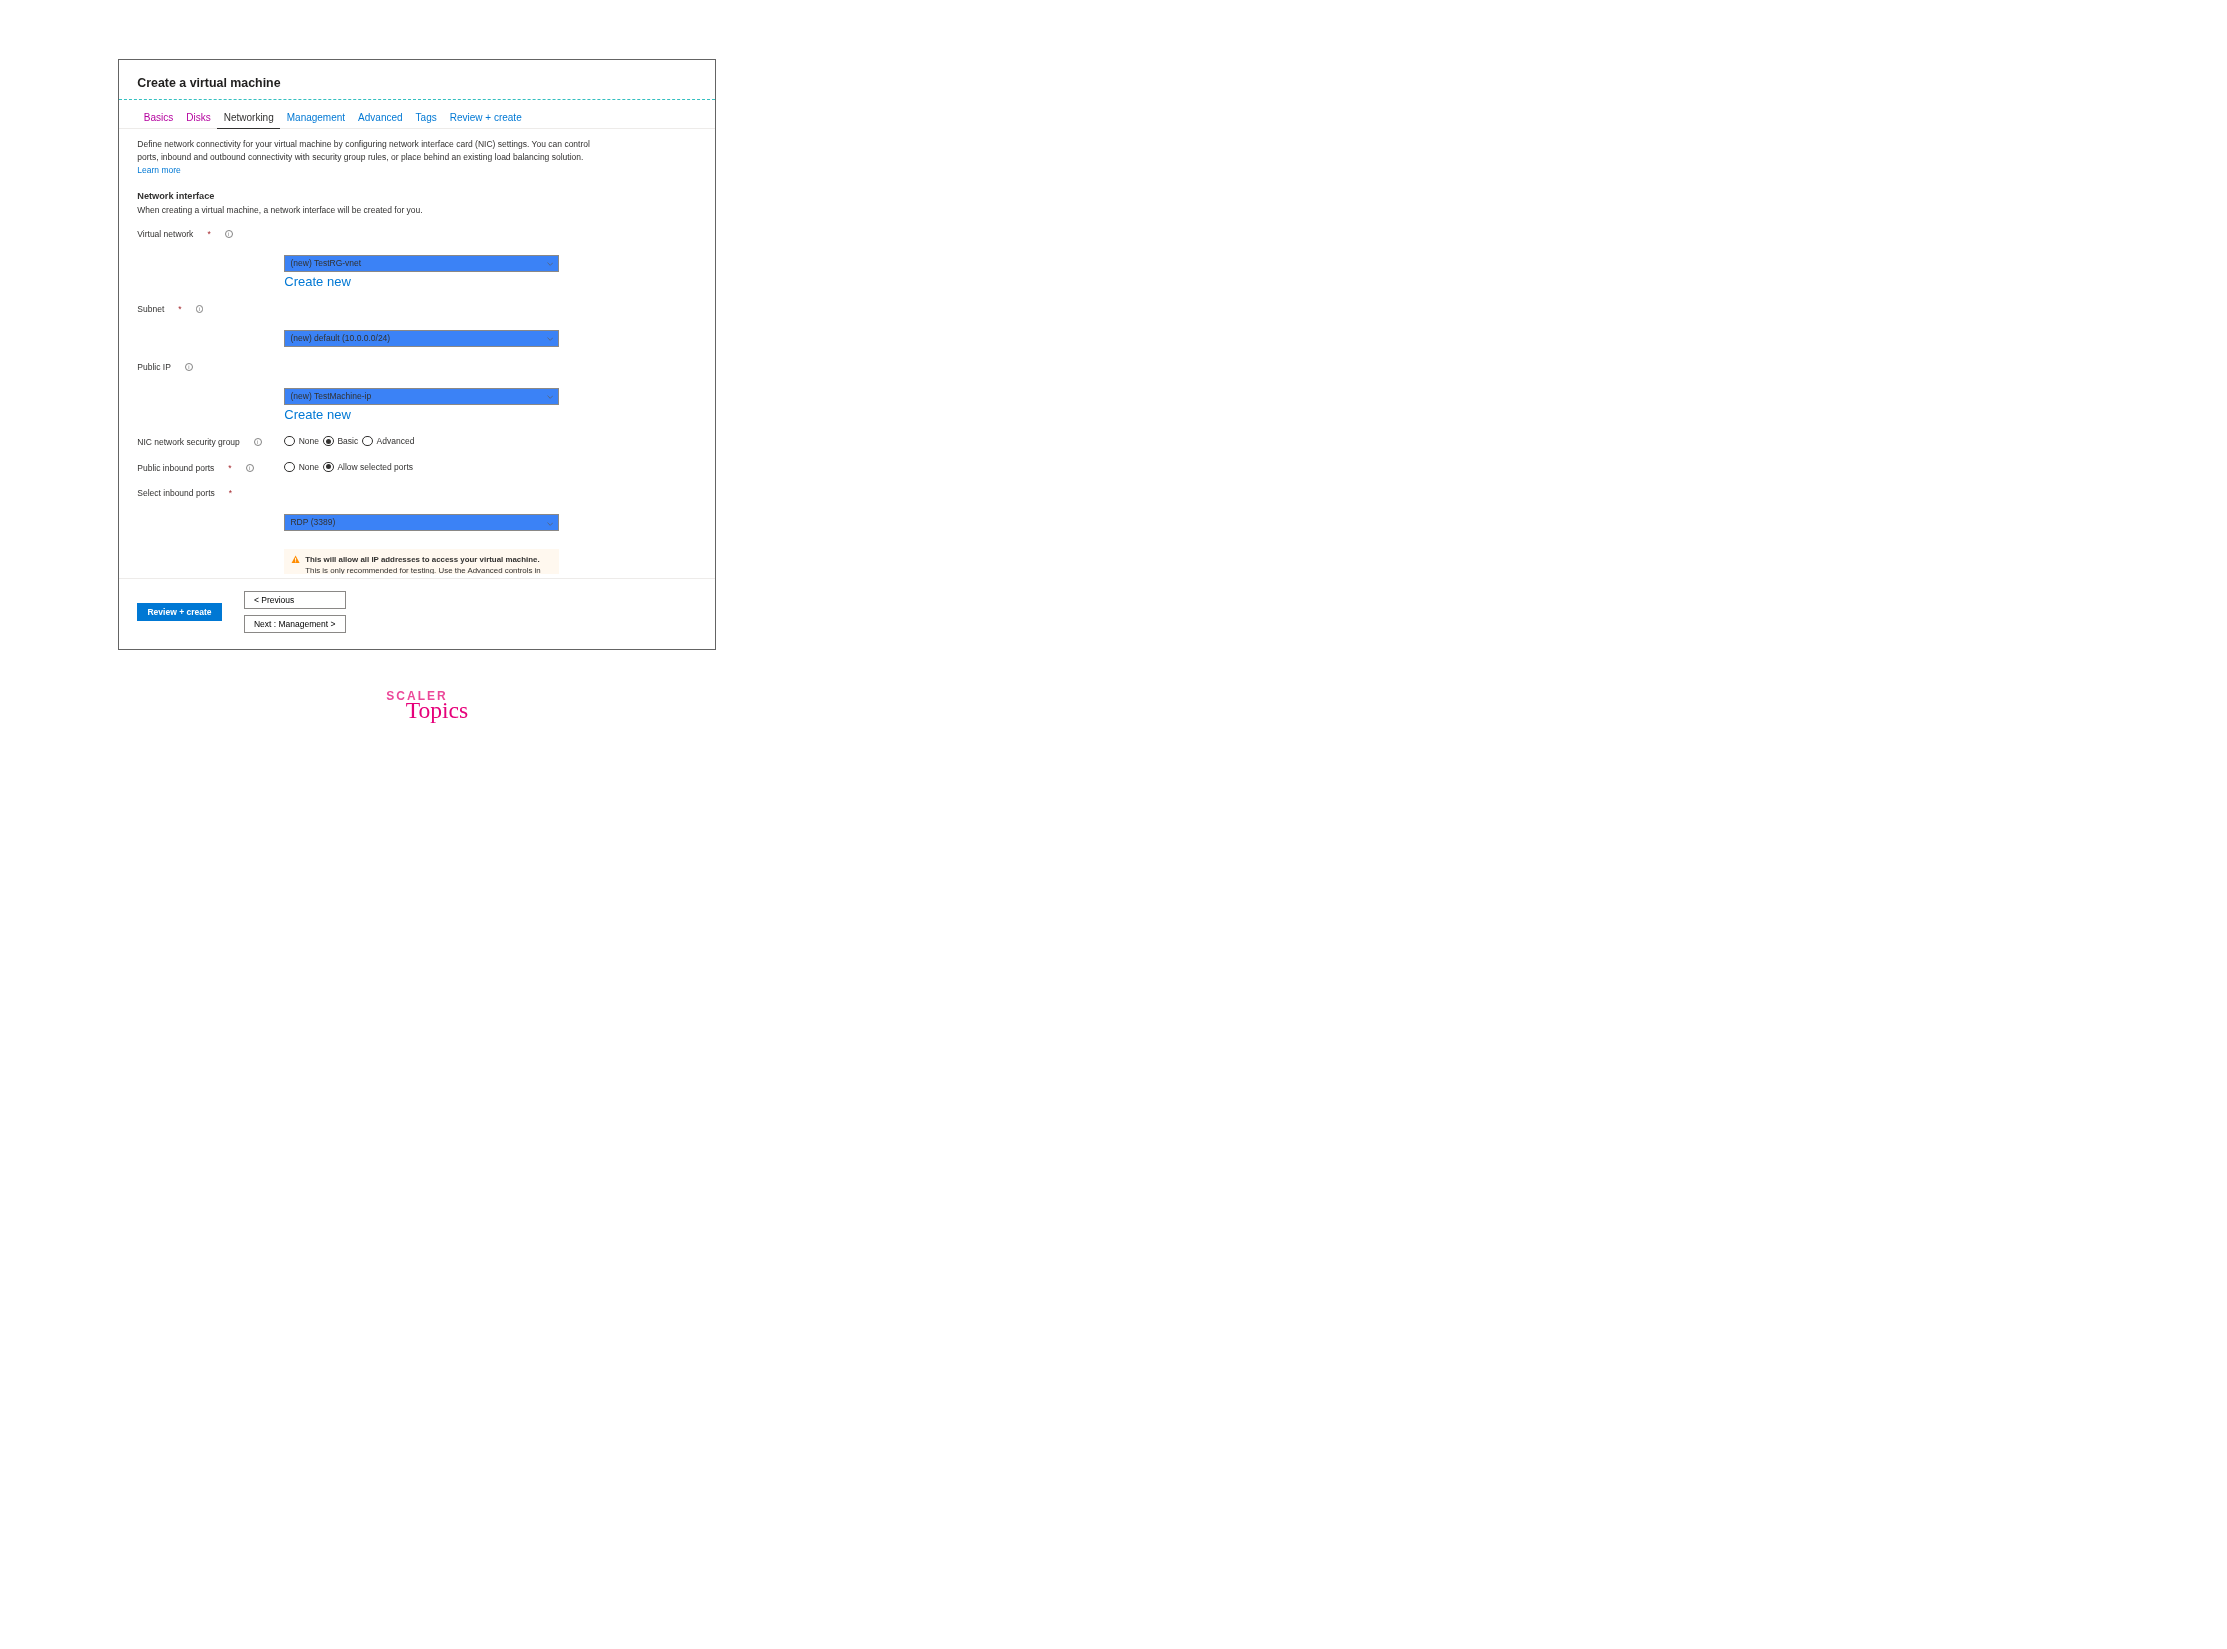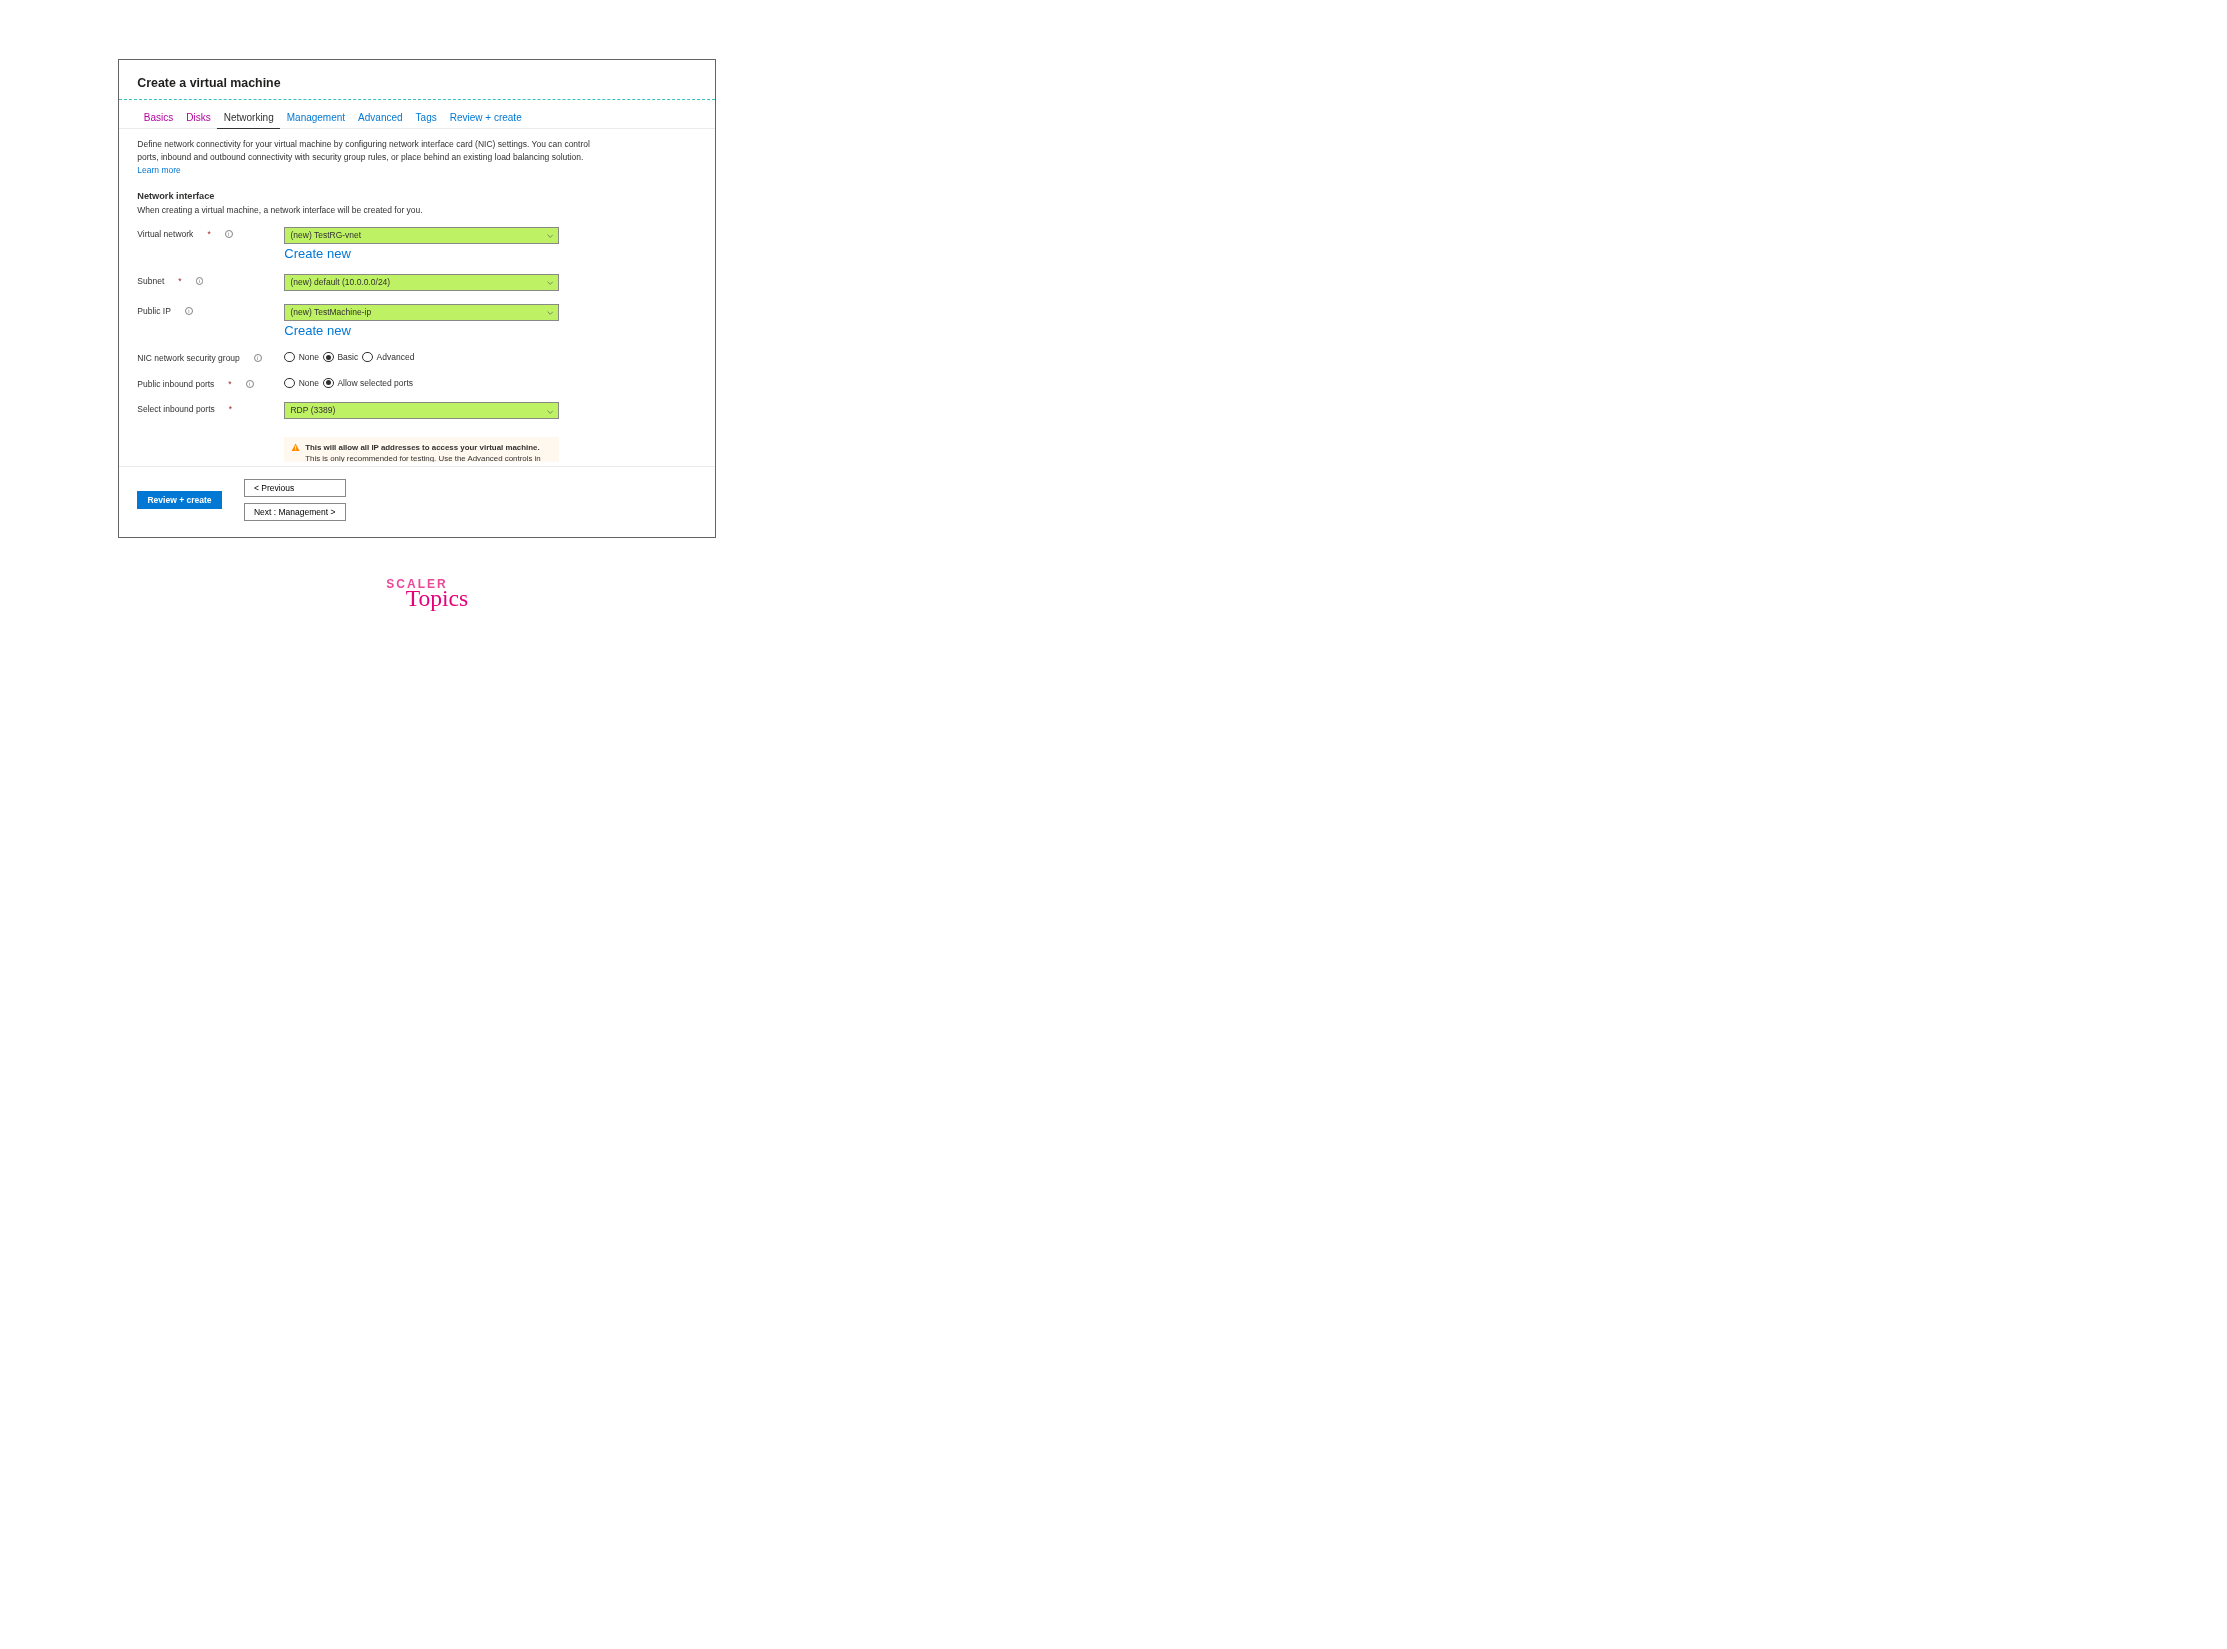--- a/index.html
+++ b/index.html
@@ -90,22 +90,23 @@
 
   .dropdown {
     border: 0.7px solid #8a8886;
     height: 17px;
     display: flex;
     align-items: center;
     justify-content: space-between;
     padding: 0 5.2px;
     font-size: 8.5px;
     color: #323130;
-    background: #bef264;
+    background: #3b82f6;
     cursor: pointer;
+    margin-top: 28px;
   }
   .chevron {
     width: 6.5px; height: 6.5px;
     display: inline-block;
   }
   .chevron svg { width: 6.5px; height: 6.5px; }
 
   .sublink { color: #0078d4; font-size: 13px; margin-top: 2px; cursor: pointer; display: inline-block; }
 
   .radios { display: flex; gap: 4px; align-items: center; padding-top: 1.3px; }

